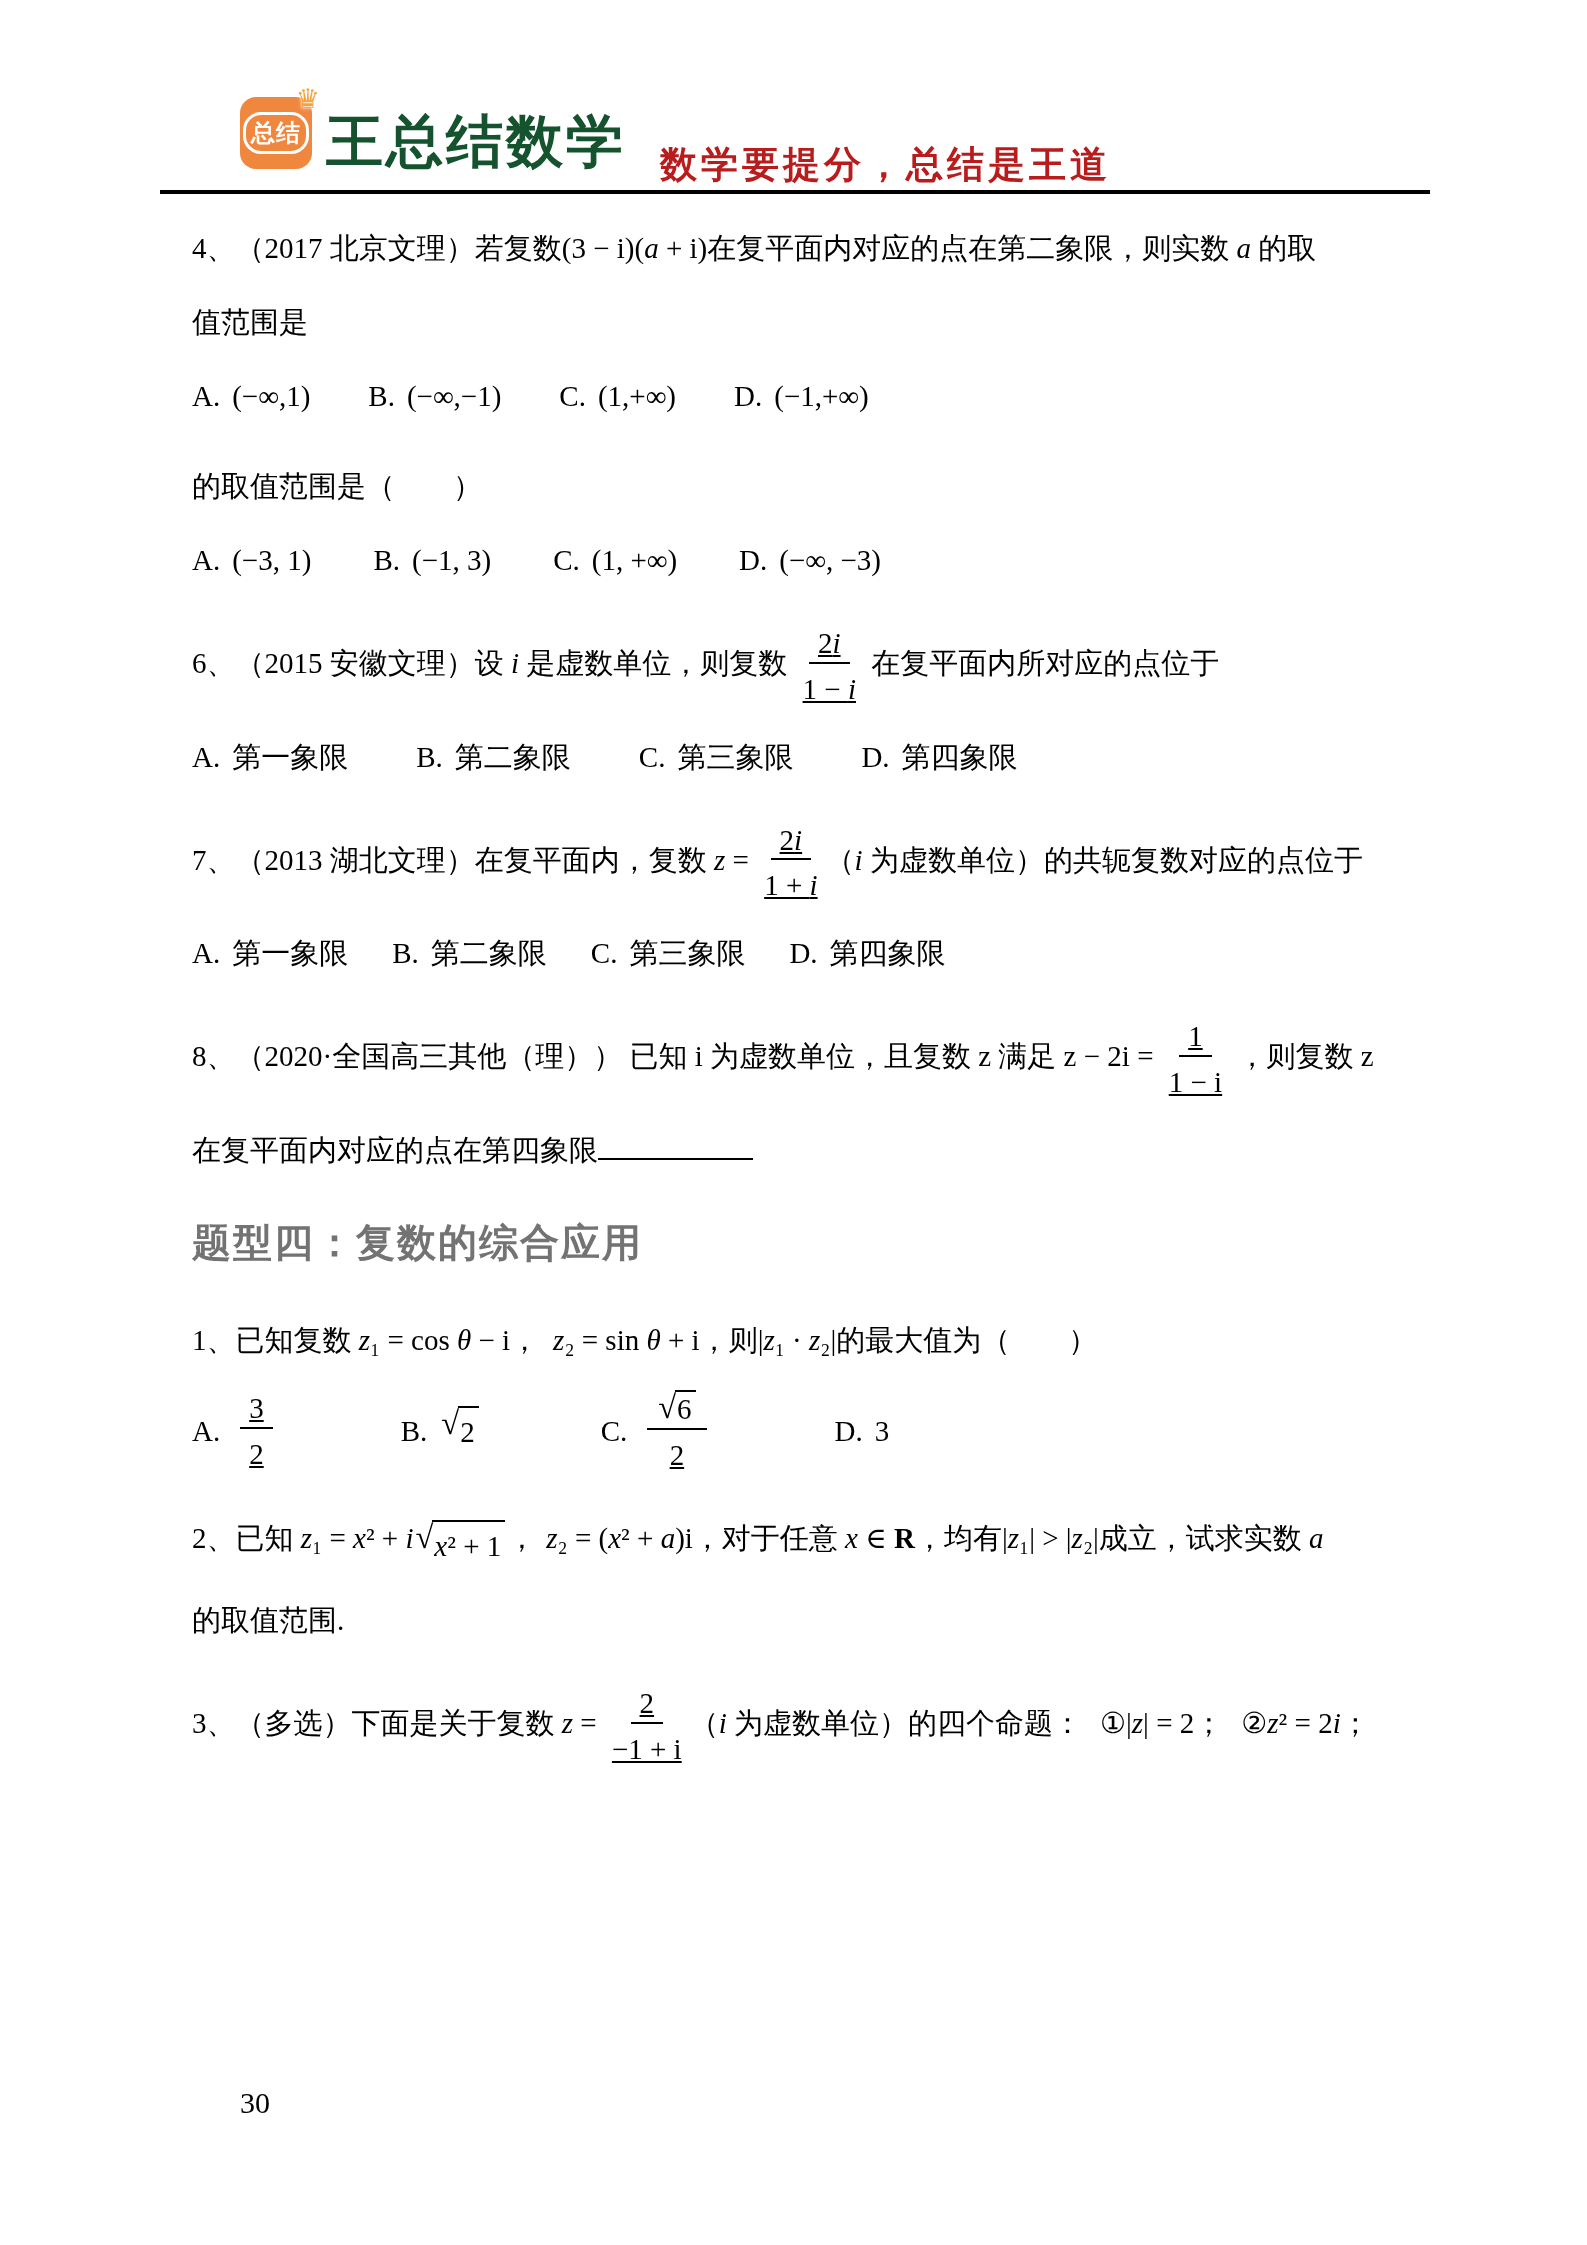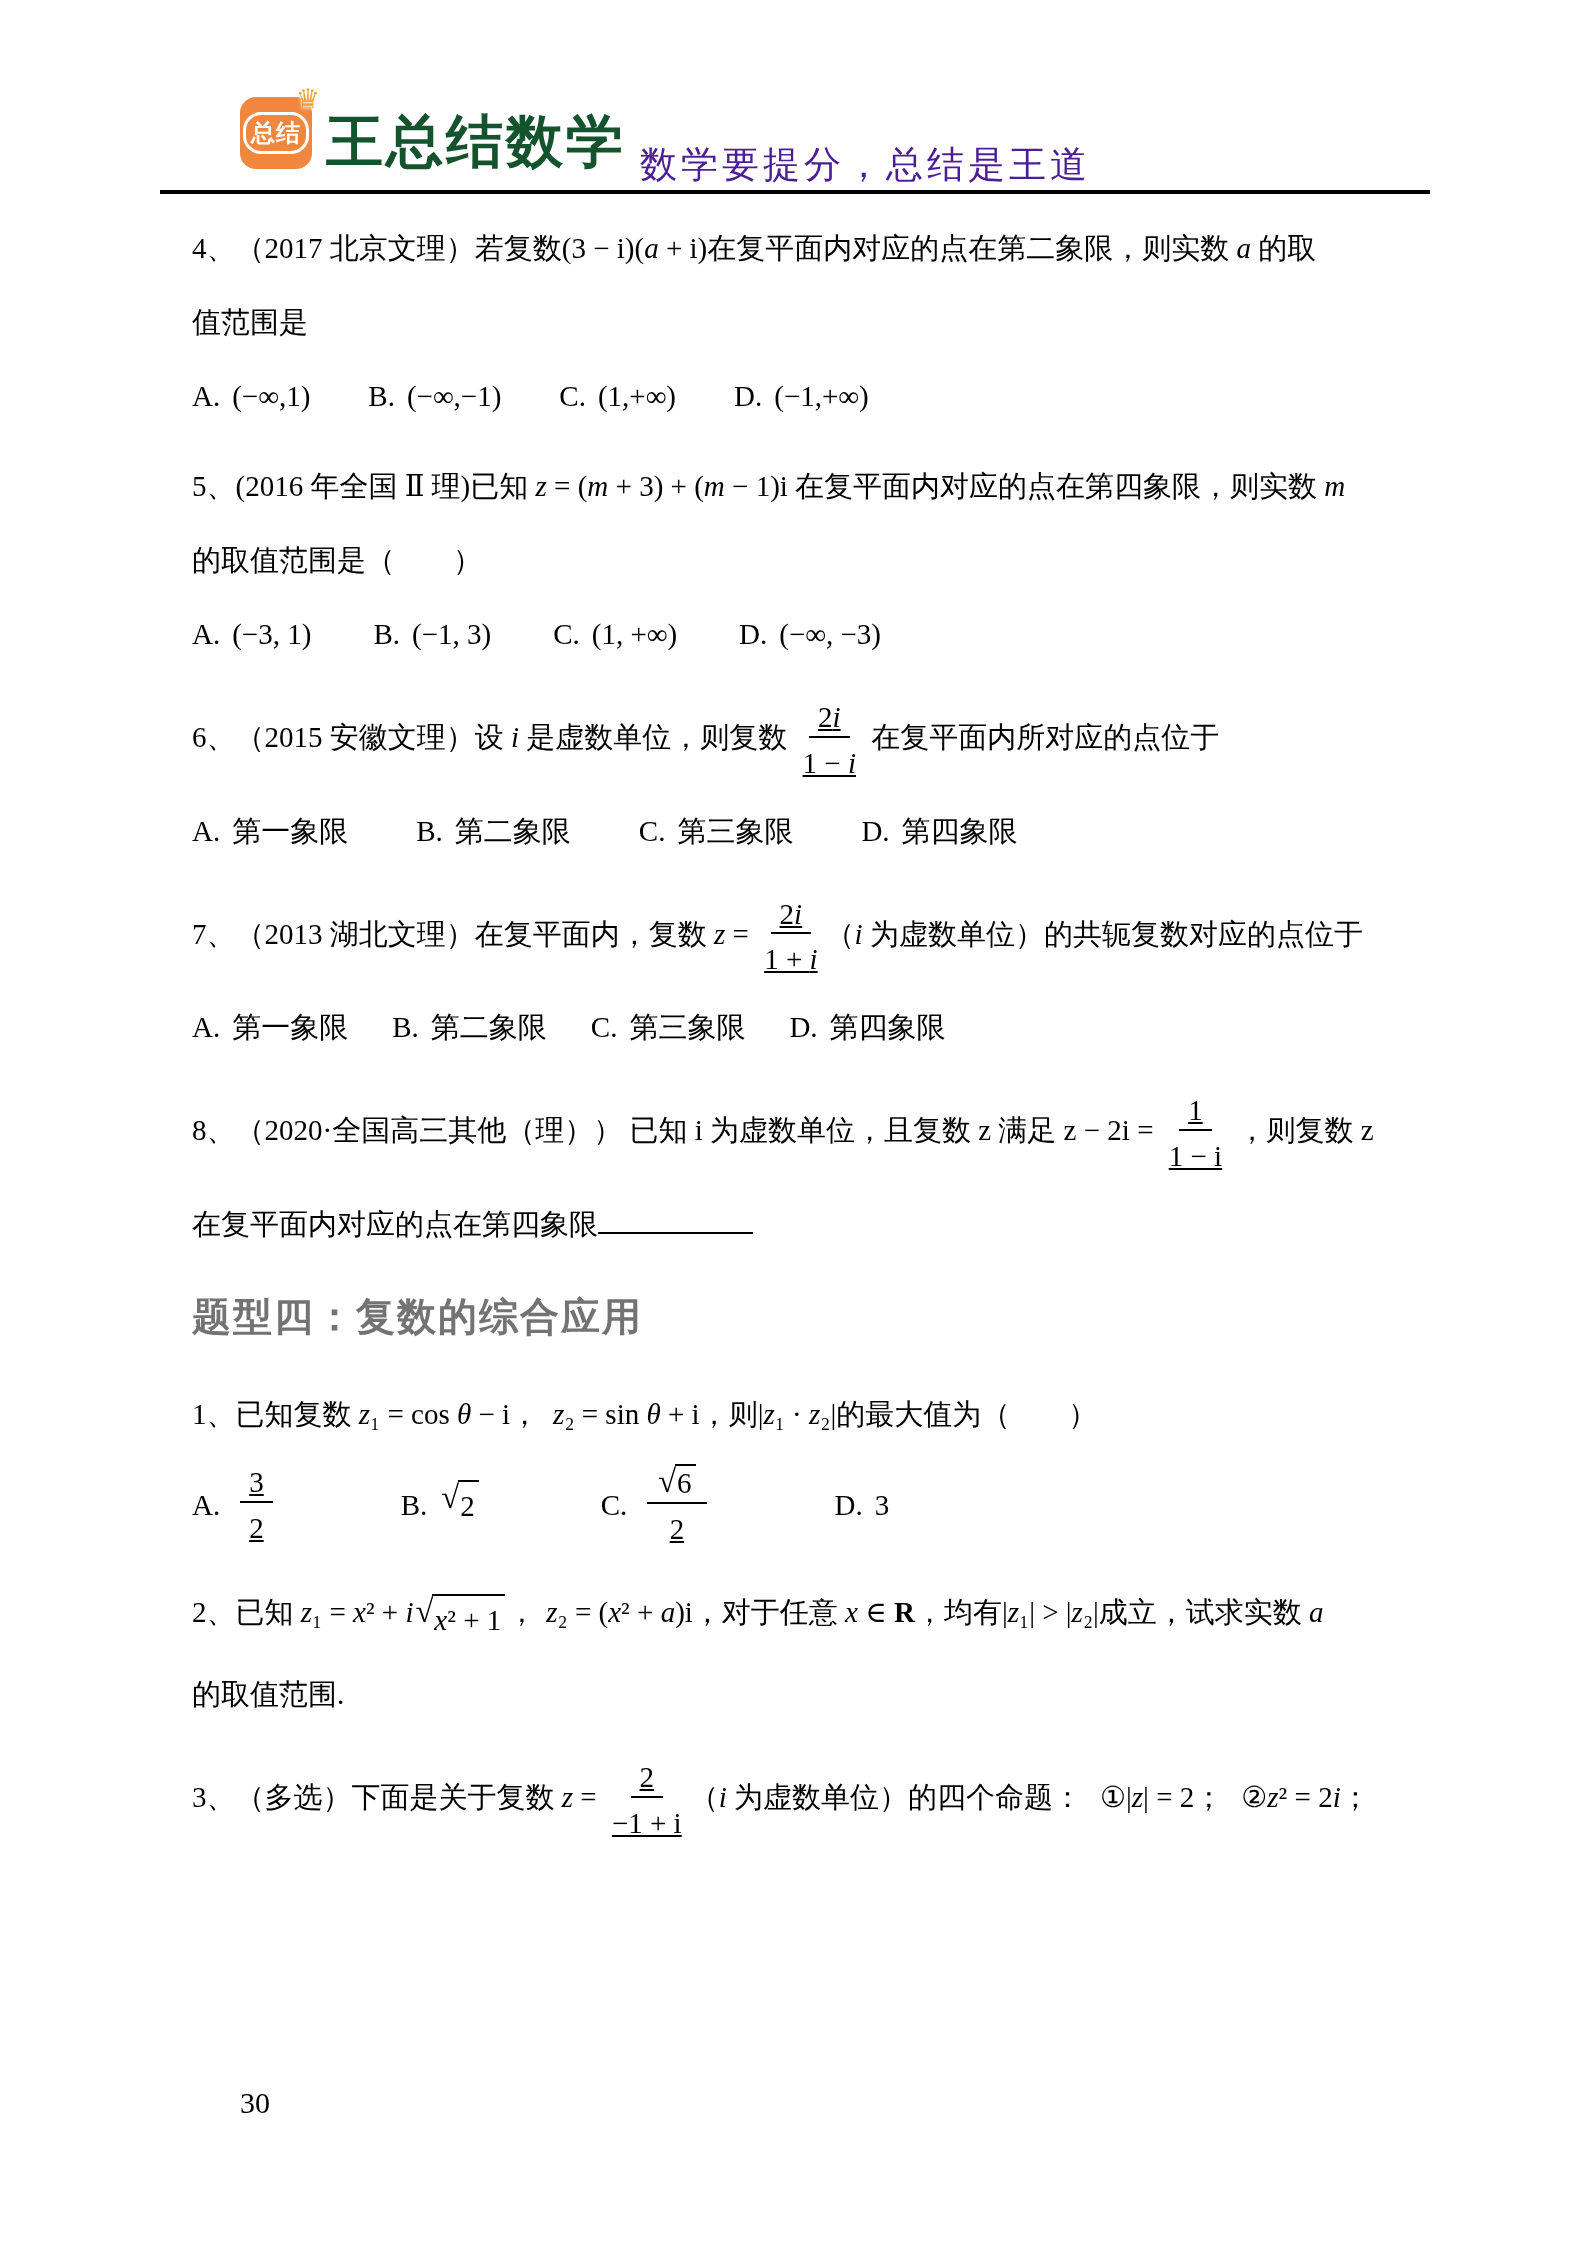--- a/index.html
+++ b/index.html
@@ -18,22 +18,22 @@
   }
   .crown{
     position:absolute;top:-14px;right:-8px;font-size:27px;color:#F6A23B;
     text-shadow:0 0 4px #fff,0 0 2px #fff;font-family:"DejaVu Sans",sans-serif;
   }
   .brand-text{
     position:absolute;left:326px;top:104px;
     font-family:"Liberation Sans",sans-serif;font-weight:700;font-size:57px;color:#14532d;letter-spacing:3px;
   }
   .slogan{
-    position:absolute;left:640px;top:140px;font-size:37px;color:#4c1d95;
-    font-family:"Liberation Serif","DejaVu Serif",serif;letter-spacing:4px;
+    position:absolute;left:660px;top:140px;font-size:37px;color:#b91c1c;
+    font-family:"Liberation Serif","DejaVu Serif",serif;letter-spacing:4px;font-weight:bold;
   }
   .rule{position:absolute;left:160px;top:190px;width:1270px;height:4px;background:#000;}
   
   main{position:absolute;left:192px;top:224px;width:1260px;}
   .question{margin-bottom:42px;}
   .line{font-size:29px;line-height:48px;margin-bottom:26px;white-space:nowrap;}
   .options{display:flex;align-items:center;}
   .option{display:inline-flex;align-items:center;white-space:nowrap;}
   .olabel{margin-right:12px;}
   .section-heading{
@@ -88,21 +88,20 @@
           <span class="olabel">C.</span>
           <span class="math">(1,+∞)</span>
         </span>
         <span class="option">
           <span class="olabel">D.</span>
           <span class="math">(−1,+∞)</span>
         </span>
       </div>
     </article>
     <article class="question">
-      <div class="line"><span class="zh">5、(2016 年全国 Ⅱ 理)已知 </span><span class="mi">z</span><span class="math"> = (</span><span class="mi">m</span><span class="math"> + 3) + (</span><span class="mi">m</span><span class="math"> − 1)i </span><span class="zh">在复平面内对应的点在第四象限，则实数 </span><span class="mi">m</span></div>
       <div class="line"><span class="zh">的取值范围是（　　）</span></div>
       <div class="line options" style="gap: 62px;">
         <span class="option">
           <span class="olabel">A.</span>
           <span class="math">(−3, 1)</span>
         </span>
         <span class="option">
           <span class="olabel">B.</span>
           <span class="math">(−1, 3)</span>
         </span>

